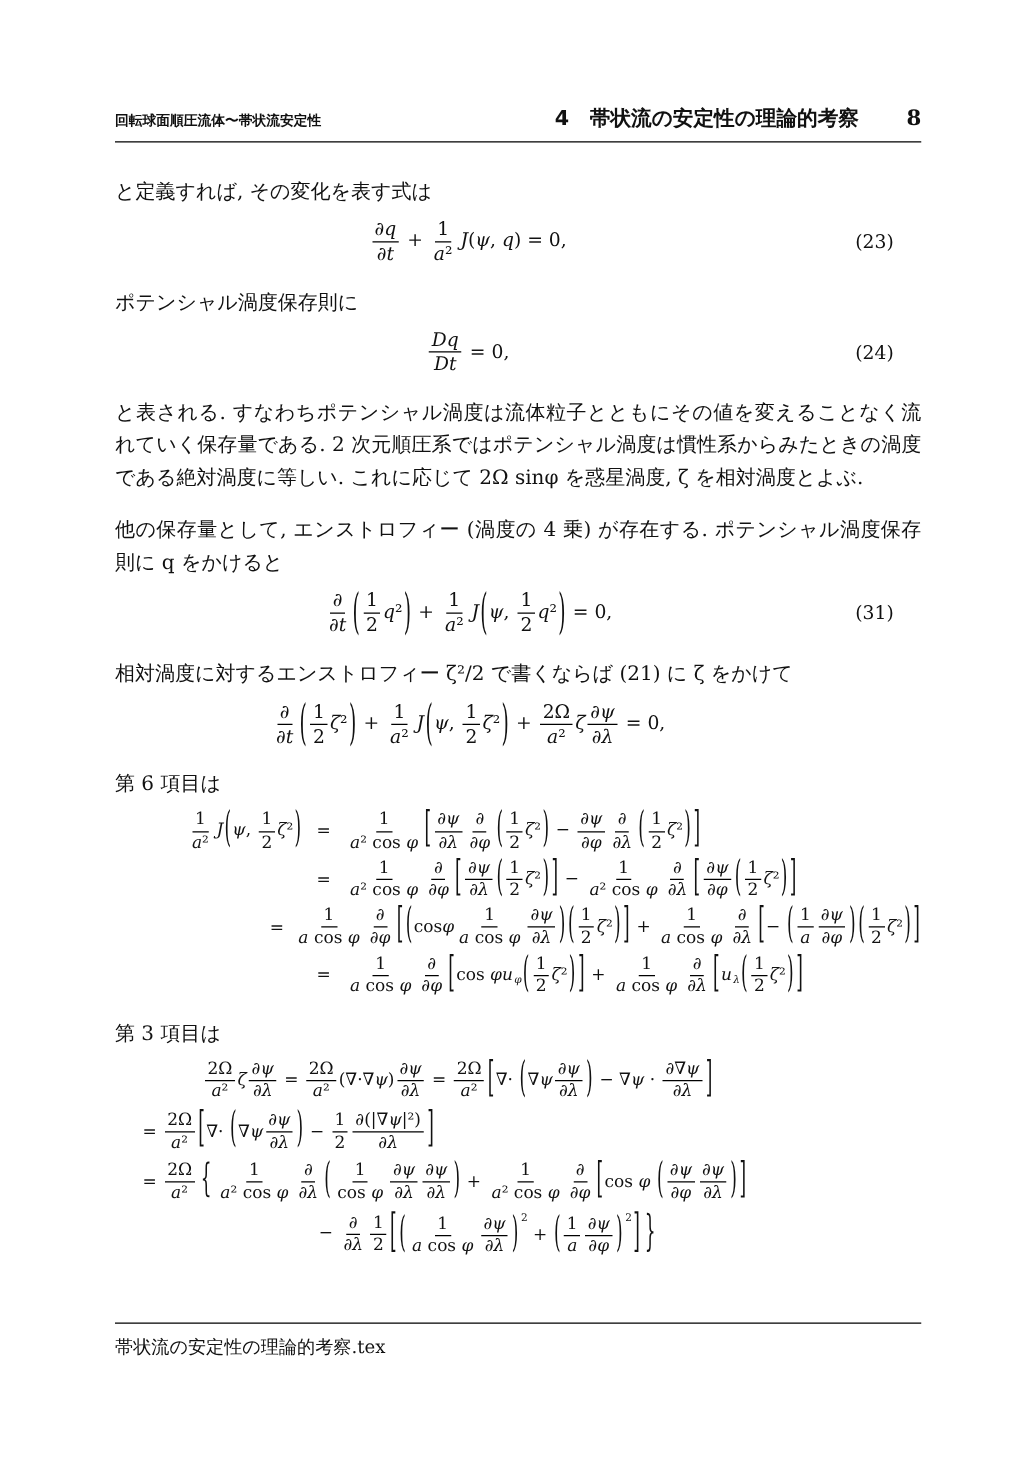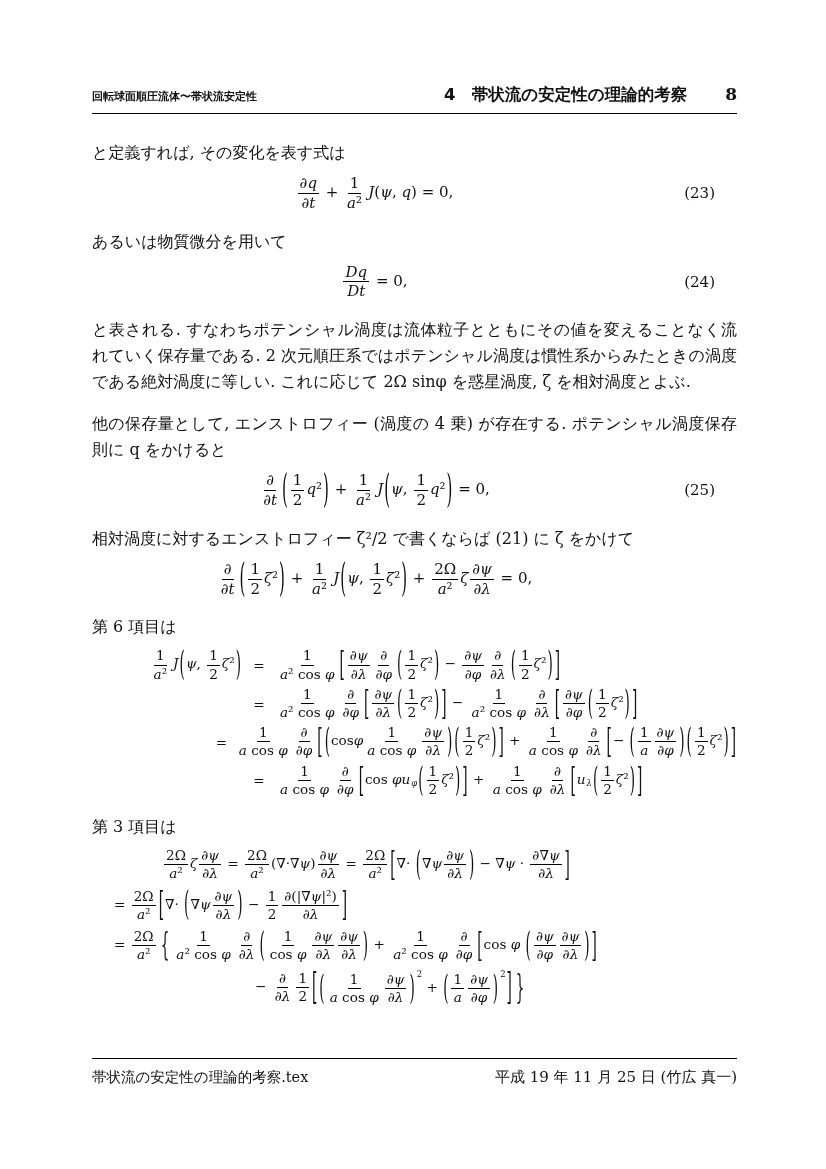--- a/index.html
+++ b/index.html
@@ -81,21 +81,21 @@
     <span class="eqmain"><span class="mline"><span class="fr">
             <span class="n"><span>∂</span><span class="it">q</span></span>
             <span class="d"><span>∂</span><span class="it">t</span></span>
           </span><span> + </span><span class="fr">
             <span class="n"><span>1</span></span>
             <span class="d"><span class="it">a</span><span>²</span></span>
           </span><span class="spc" style="width: 0.15em;"></span><span class="it">J</span><span>(</span><span class="it">ψ</span><span>, </span><span class="it">q</span><span>) = 0,</span></span></span>
     <span class="eqnum">(23)</span>
   </div>
 
-  <div class="para tight">あるいは物質微分を用いて</div>
+  <div class="para tight">ポテンシャル渦度保存則に</div>
 
   <div class="eqrow">
     <span class="eqmain"><span class="mline"><span class="fr">
             <span class="n"><span class="it">Dq</span></span>
             <span class="d"><span class="it">Dt</span></span>
           </span><span> = 0,</span></span></span>
     <span class="eqnum">(24)</span>
   </div>
 
   <div class="para">と表される. すなわちポテンシャル渦度は流体粒子とともにその値を変えることなく流れていく保存量である. 2 次元順圧系ではポテンシャル渦度は慣性系からみたときの渦度である絶対渦度に等しい. これに応じて 2Ω sinφ を惑星渦度, ζ を相対渦度とよぶ.</div>
@@ -117,21 +117,21 @@
             <span class="n"><span>1</span></span>
             <span class="d"><span class="it">a</span><span>²</span></span>
           </span><span class="spc" style="width: 0.15em;"></span><span class="it">J</span><span class="grp">
             <span class="del" style="transform: scaleY(2.59);">(</span>
             <span class="gc"><span class="it">ψ</span><span>, </span><span class="fr">
                 <span class="n"><span>1</span></span>
                 <span class="d"><span>2</span></span>
               </span><span class="it">q</span><span>²</span></span>
             <span class="del" style="transform: scaleY(2.59);">)</span>
           </span><span> = 0,</span></span></span>
-    <span class="eqnum">(25)</span>
+    <span class="eqnum">(31)</span>
   </div>
 
   <div class="para tight">相対渦度に対するエンストロフィー ζ²/2 で書くならば (21) に ζ をかけて</div>
 
   <div class="eqrow">
     <span class="eqmain"><span class="mline"><span class="fr">
             <span class="n"><span>∂</span></span>
             <span class="d"><span>∂</span><span class="it">t</span></span>
           </span><span class="grp">
             <span class="del" style="transform: scaleY(2.59);">(</span>
@@ -483,16 +483,15 @@
                     <span class="d"><span>∂</span><span class="it">φ</span></span>
                   </span></span>
                 <span class="del" style="transform: scaleY(2.48);">)</span>
               </span><span class="sup" style="vertical-align: 15px;">2</span></span>
             <span class="del" style="transform: scaleY(2.7);">]</span>
           </span><span class="lone" style="transform: scaleY(2.49);">}</span></span></div>
   </div>
 
   <div class="ftr">
     <span class="fn">帯状流の安定性の理論的考察.tex</span>
-    <span class="dt">平成 19 年 11 月 25 日 (竹広 真一)</span>
   </div>
 
 </div>
 
 </body></html>

